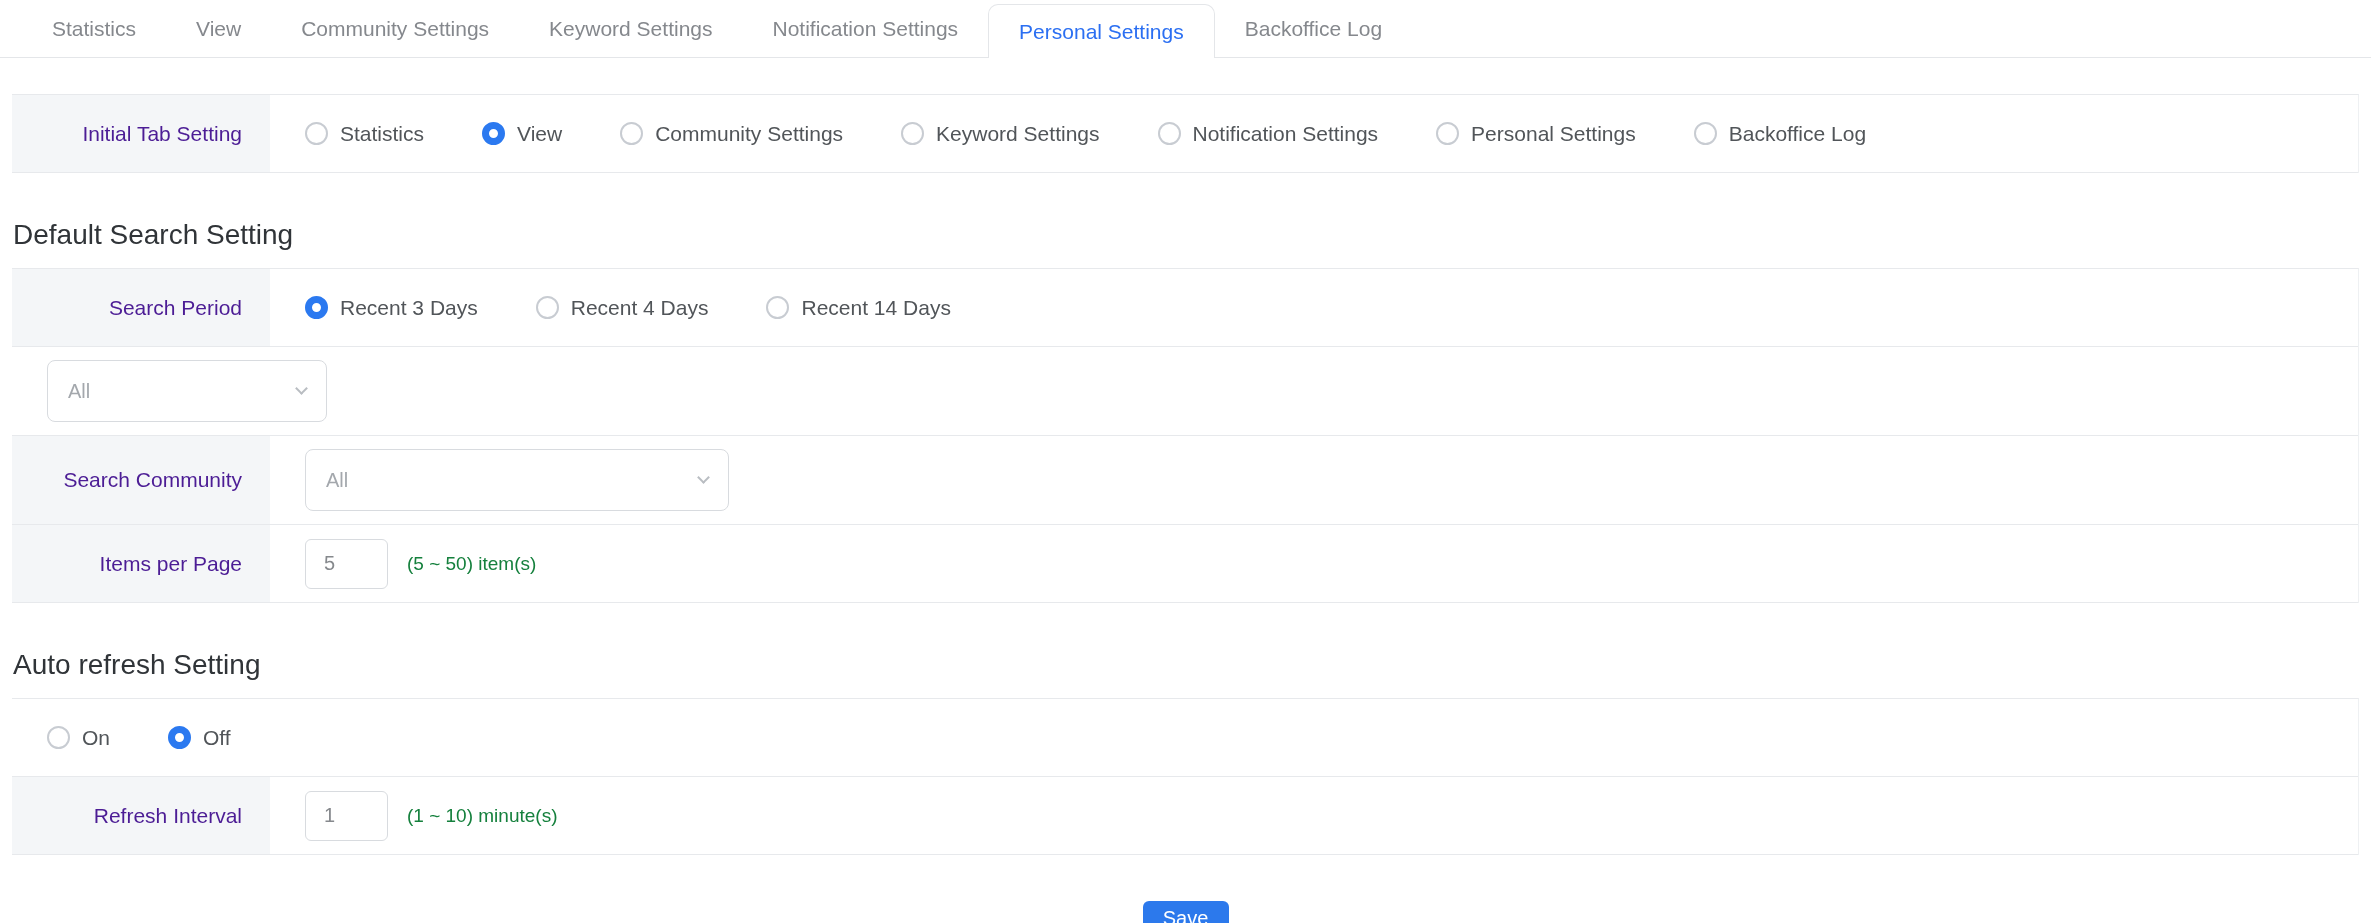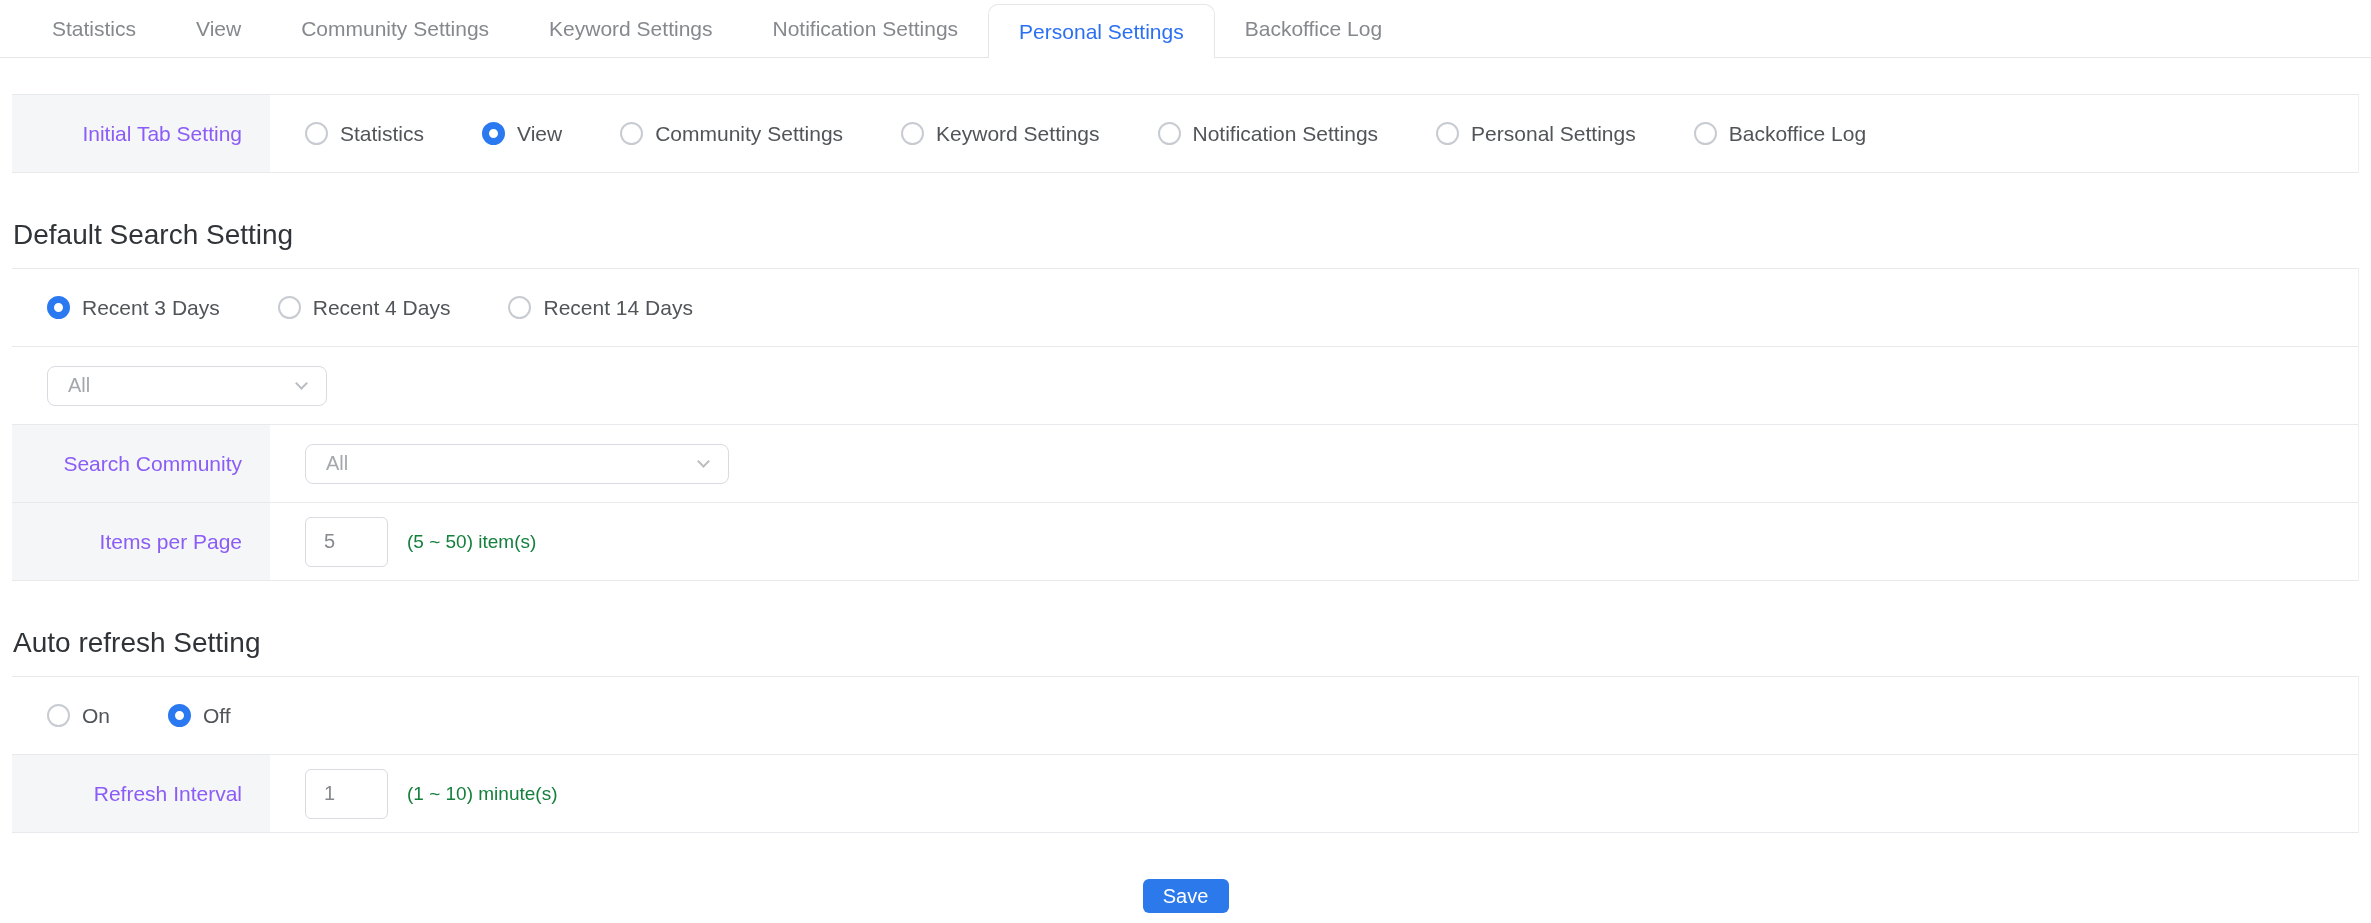--- a/index.html
+++ b/index.html
@@ -14,36 +14,36 @@
                 border:1px solid #e4e6e9; border-bottom:none;
                 border-radius:10px 10px 0 0; margin-top:3px; position:relative; top:1px; }
 
   
   .content { margin:0 12px; }
   .ftable { border-top:1px solid #e7e9ec; border-right:1px solid #eef0f2; }
   .ftable.first { margin-top:36px; }
   .frow { display:flex; border-bottom:1px solid #e7e9ec; }
   .flabel { flex:0 0 258px; background:#f4f6f8; display:flex; align-items:center;
             justify-content:flex-end; padding-right:28px; font-size:21px;
-            font-weight:500; color:#8b5cf6; text-align:right; }
+            font-weight:500; color:#4c1d95; text-align:right; }
   .fcontent { flex:1; display:flex; align-items:center; min-height:77px;
               padding:13px 0 13px 35px; }
 
   .section-title { font-size:28px; font-weight:500; color:#303438; margin:46px 0 17px 1px; }
 
   
   .radio-group { gap:58px; }
   .opt { display:flex; align-items:center; gap:12px; font-size:21px; color:#515559;
          cursor:pointer; white-space:nowrap; }
   .radio { width:23px; height:23px; border-radius:50%; background:#fff;
            border:2px solid #c8ccd2; flex:0 0 23px; }
   .radio.checked { border:7px solid #2b79f0; }
 
   
-  .select { height:40px; border:1px solid #d8dbdf; border-radius:8px; background:#fff;
+  .select { height:62px; border:1px solid #d8dbdf; border-radius:8px; background:#fff;
             display:flex; align-items:center; justify-content:space-between;
             padding:0 20px; font-size:20px; color:#a4a8ad; cursor:pointer; }
   .w280 { width:280px; } .w424 { width:424px; }
   .chevron { width:9px; height:9px; border-right:2px solid #b9bdc2;
              border-bottom:2px solid #b9bdc2; transform:rotate(45deg); margin-top:-5px; }
 
   
   .num-input { width:83px; height:50px; border:1px solid #d8dbdf; border-radius:6px;
                padding-left:18px; font-size:20px; color:#86898d; outline:none;
                font-family:inherit; background:#fff; }
@@ -102,20 +102,21 @@
           <span>Backoffice Log</span>
         </label>
       </div>
     </div>
   </div>
 
   <div class="section-title">Default Search Setting</div>
 
   <div class="ftable">
     <div class="frow">
+      <div class="flabel">Search Period</div>
       <div class="fcontent radio-group">
         <label class="opt">
           <span class="radio checked"></span>
           <span>Recent 3 Days</span>
         </label>
         <label class="opt">
           <span class="radio"></span>
           <span>Recent 4 Days</span>
         </label>
         <label class="opt">

